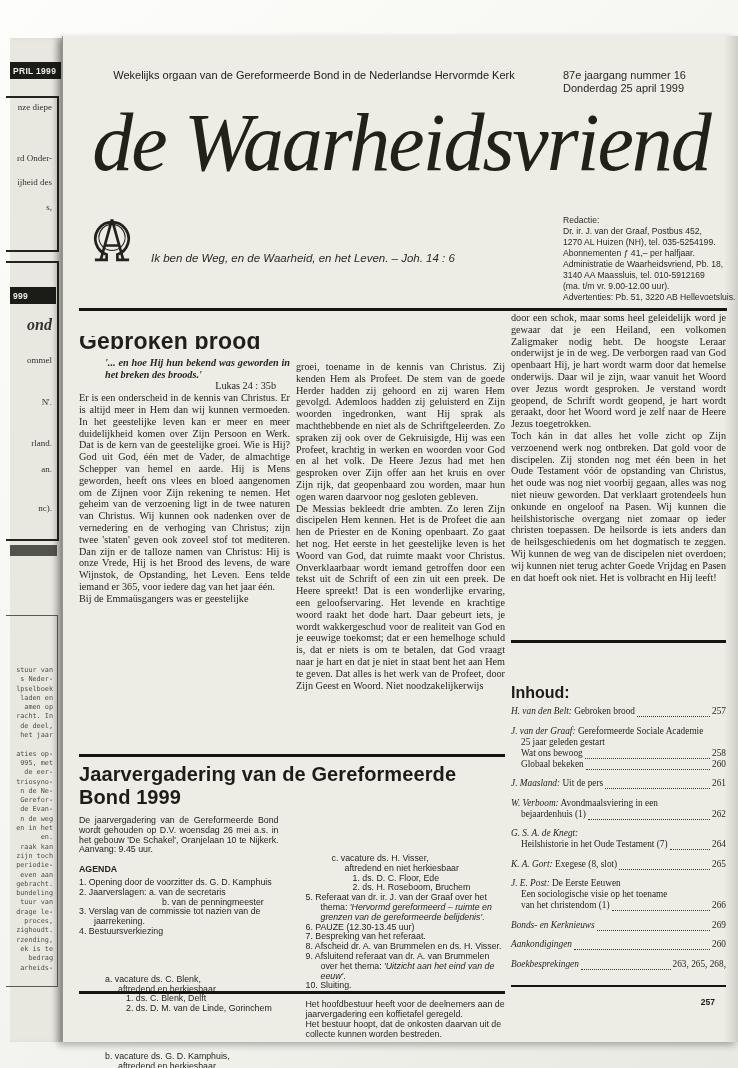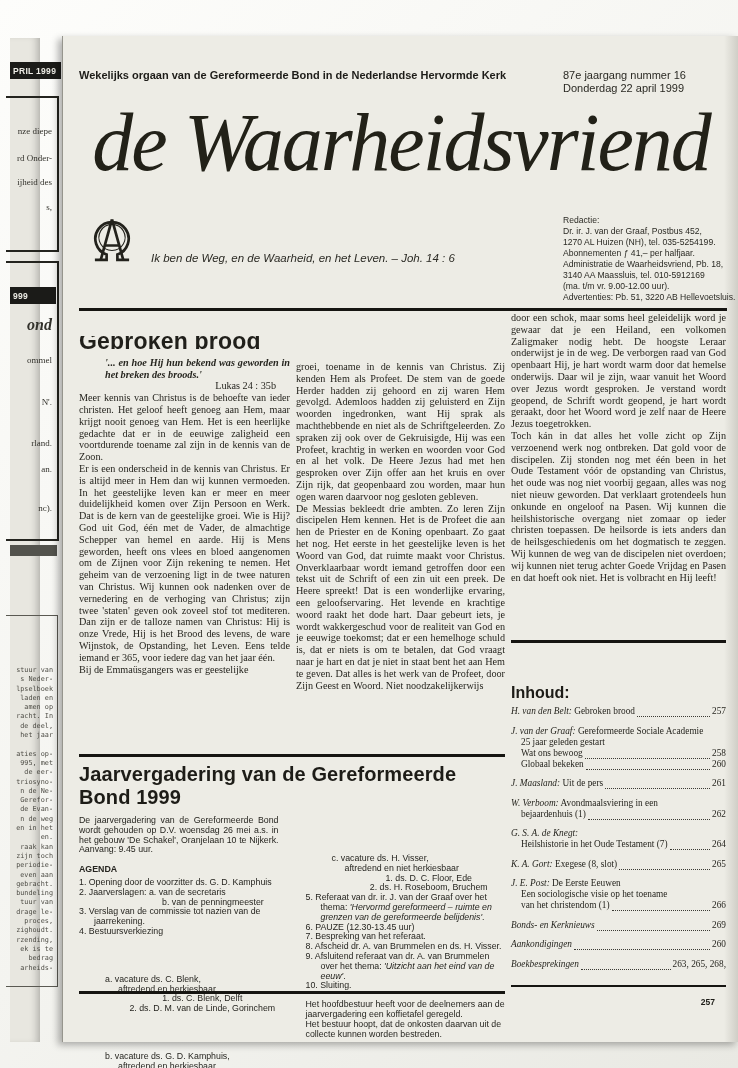--- a/index.html
+++ b/index.html
@@ -1,39 +1,39 @@
 <!DOCTYPE html>
 <html><head>
 <meta charset="utf-8">
 <style>
   html,body{margin:0;padding:0;}
   body{width:738px;height:1068px;position:relative;overflow:hidden;
        background:linear-gradient(135deg,#fdfdfb 0%,#f4f4f0 55%,#e9e9e3 100%);
        font-family:"Liberation Serif",serif;color:#26251f;}
   
-  .sliver{position:absolute;left:10px;top:38px;width:30px;height:1004px;background:#e8e7e0;
+  .sliver{position:absolute;left:10px;top:38px;width:52px;height:1004px;background:#e8e7e0;
           box-shadow:inset -7px 0 9px -5px rgba(0,0,0,.28);}
   .sl-bar{position:absolute;left:0;width:48px;background:#1b1b18;color:#eeede6;
           font-family:"Liberation Sans",sans-serif;font-weight:bold;font-size:8.5px;
           padding:4px 0 3px 3px;letter-spacing:.3px;}
   .sl-box{position:absolute;left:-4px;border:2.5px solid #24241f;border-left:none;}
   .sl-frag{position:absolute;right:5px;font-size:9px;white-space:nowrap;color:#33322c;}
   .sl-script{font-family:"Liberation Serif",serif;font-style:italic;font-weight:bold;font-size:16px;}
   .sl-graybar{position:absolute;left:0;width:47px;height:11px;background:#53534d;}
   .sl-tinybox{position:absolute;left:-4px;border:1.5px solid #5a5952;border-left:none;}
   .sl-tiny{position:absolute;top:50px;right:4px;font-family:"DejaVu Sans Mono",monospace;
            font-size:6.8px;line-height:9.3px;text-align:right;white-space:pre-line;color:#4d4c45;}
   
   .page{position:absolute;left:62px;top:36px;width:676px;height:1006px;background:#edece5;
         border-left:1px solid #96958d;box-shadow:-4px 3px 7px rgba(0,0,0,.30);}
   .page::after{content:"";position:absolute;top:0;right:0;width:15px;height:100%;
         background:linear-gradient(to right,rgba(0,0,0,0),rgba(60,58,48,.18));pointer-events:none;}
   .hdr-row{position:absolute;left:16px;top:33px;width:650px;display:flex;
            font-family:"Liberation Sans",sans-serif;font-size:11px;}
-  .hdr-left{font-weight:bold;width:470px;color:#1d1c18;}
+  .hdr-left{font-weight:normal;width:470px;color:#1d1c18;text-align:center;}
   .hdr-right{margin-left:auto;width:166px;line-height:13px;color:#2a2923;}
   .masthead{position:absolute;left:0;top:60px;width:100%;text-align:center;white-space:nowrap;
             font-family:"Liberation Serif",serif;font-style:italic;font-size:82px;
             letter-spacing:-2px;color:#222118;}
   .logo{position:absolute;left:22px;top:176px;}
   .motto{position:absolute;left:88px;top:216px;font-family:"Liberation Sans",sans-serif;
          font-style:italic;font-size:11.5px;color:#2b2a24;}
   .redactie{position:absolute;left:500px;top:179px;width:178px;
             font-family:"Liberation Sans",sans-serif;font-size:8.6px;line-height:11px;
             white-space:pre-line;color:#2b2a24;}
@@ -49,21 +49,21 @@
   .jaar{position:absolute;left:16px;top:727px;width:426px;
         font-family:"Liberation Sans",sans-serif;color:#262520;}
   .jaar-title{font-weight:bold;font-size:20px;letter-spacing:.1px;margin:0 0 7px 0;color:#1d1c17;}
   .jaar-cols{display:flex;gap:27px;}
   .jcol{width:208px;font-size:8.8px;line-height:9.8px;}
   .jintro{text-align:justify;margin-bottom:10px;}
   .agenda-h{font-weight:bold;margin-bottom:3px;}
   .lv1{padding-left:15px;text-indent:-15px;}
   .lv2{padding-left:39px;text-indent:-13px;margin-top:38px;}
   .lv3{padding-left:39px;}
-  .lv4{padding-left:47px;text-align:center;}
+  .lv4{padding-left:47px;}
   .lv2b{padding-left:83px;}
   .jnote{margin-top:9px;}
   .jcol em{font-style:italic;}
   
   .inhoud{position:absolute;left:448px;top:651px;width:215px;font-size:9.3px;line-height:11px;}
   .inhoud-h{font-family:"Liberation Sans",sans-serif;font-weight:bold;font-size:16px;
             color:#1d1c17;margin:0 0 8px 0;}
   .toc-entry{margin-bottom:8.5px;}
   .toc-line{display:flex;align-items:baseline;}
   .toc-a{font-style:italic;}
@@ -73,21 +73,21 @@
   .toc-p{white-space:nowrap;}
   .pagenum{position:absolute;right:24px;top:961px;font-family:"Liberation Sans",sans-serif;
            font-weight:bold;font-size:8.5px;color:#1d1c17;}
 </style>
 </head>
 <body>
 
 <div class="sliver">
   <div class="sl-bar" style="top:24px;">PRIL 1999</div>
   <div class="sl-box" style="top:58px;width:51px;height:152px;">
-    <span class="sl-frag" style="top:4px;margin-top:24px;">nze diepe</span>
+    <span class="sl-frag" style="top:4px;">nze diepe</span>
     <span class="sl-frag" style="top:55px;">rd Onder-</span>
     <span class="sl-frag" style="top:79px;">ijheid des</span>
     <span class="sl-frag" style="top:104px;">s,</span>
   </div>
   <div class="sl-box" style="top:223px;width:51px;height:276px;border-width:2px;">
     <div class="sl-bar" style="top:24px;left:4px;width:43px;">999</div>
     <span class="sl-frag sl-script" style="top:53px;">ond</span>
     <span class="sl-frag" style="top:92px;">ommel</span>
     <span class="sl-frag" style="top:134px;">N'.</span>
     <span class="sl-frag" style="top:175px;">rland.</span>
@@ -131,21 +131,21 @@
 arheids-</div>
   </div>
 </div>
 
 <div class="page">
 
   <div class="hdr-row">
     <span class="hdr-left">Wekelijks orgaan van de Gereformeerde Bond in de Nederlandse Hervormde Kerk</span>
     <span class="hdr-right">
       <div>87e jaargang nummer 16</div>
-      <div>Donderdag 22 april 1999</div>
+      <div>Donderdag 25 april 1999</div>
     </span>
   </div>
 
   <div class="masthead">de Waarheidsvriend</div>
 
   <div class="logo">
     <svg width="54" height="58" viewBox="0 0 60 64">
       <g fill="none" stroke="#23221c" stroke-width="3">
         <path d="M11 53 h13 v-6 a18.5 18.5 0 1 1 12 0 v6 h13"></path>
         <path d="M30 8 L17.5 53 M30 8 L42.5 53 M21.5 37 h17"></path>
@@ -165,21 +165,20 @@
 3140 AA  Maassluis, tel. 010-5912169
 (ma. t/m vr. 9.00-12.00 uur).
 Advertenties: Pb. 51, 3220  AB Hellevoetsluis.</div>
 
   <div class="rule" style="left:16px;top:272px;width:648px;height:3px;"></div>
 
   <div class="col" style="left:16px;top:300px;width:211px;height:418px;">
     <h1 class="art-title">Gebroken brood</h1>
     <p class="epigraph">'... en hoe Hij hun bekend was geworden in het breken des broods.'</p>
     <p class="epigraph-src">Lukas 24 : 35b</p>
-    <p>Meer kennis van Christus is de behoefte van ieder christen. Het geloof heeft genoeg aan Hem, maar krijgt nooit genoeg van Hem. Het is een heerlijke gedachte dat er in de eeuwige zaligheid een voortdurende toename zal zijn in de kennis van de Zoon.</p>
     <p>Er is een onderscheid in de kennis van Christus. Er is altijd meer in Hem dan wij kunnen vermoeden. In het geestelijke leven kan er meer en meer duidelijkheid komen over Zijn Persoon en Werk. Dat is de kern van de geestelijke groei. Wie is Hij? God uit God, één met de Vader, de almachtige Schepper van hemel en aarde. Hij is Mens geworden, heeft ons vlees en bloed aangenomen om de Zijnen voor Zijn rekening te nemen. Het geheim van de verzoening ligt in de twee naturen van Christus. Wij kunnen ook nadenken over de vernedering en de verhoging van Christus; zijn twee 'staten' geven ook zoveel stof tot mediteren. Dan zijn er de talloze namen van Christus: Hij is onze Vrede, Hij is het Brood des levens, de ware Wijnstok, de Opstanding, het Leven. Eens telde iemand er 365, voor iedere dag van het jaar één.</p>
     <p>Bij de Emmaüsgangers was er geestelijke</p>
   </div>
 
   <div class="col" style="left:233px;top:325px;width:209px;height:391px;">
     <p>groei, toename in de kennis van Christus. Zij kenden Hem als Profeet. De stem van de goede Herder hadden zij gehoord en zij waren Hem gevolgd. Ademloos hadden zij geluisterd en Zijn woorden ingedronken, want Hij sprak als machthebbende en niet als de Schriftgeleerden. Zo spraken zij ook over de Gekruisigde, Hij was een Profeet, krachtig in werken en woorden voor God en al het volk. De Heere Jezus had met hen gesproken over Zijn offer aan het kruis en over Zijn rijk, dat geopenbaard zou worden, maar hun ogen waren daarvoor nog gesloten gebleven.</p>
     <p>De Messias bekleedt drie ambten. Zo leren Zijn discipelen Hem kennen. Het is de Profeet die aan hen de Priester en de Koning openbaart. Zo gaat het nog. Het eerste in het geestelijke leven is het Woord van God, dat ruimte maakt voor Christus. Onverklaarbaar wordt iemand getroffen door een tekst uit de Schrift of een zin uit een preek. De Heere spreekt! Dat is een wonderlijke ervaring, een geloofservaring. Het levende en krachtige woord raakt het dode hart. Daar gebeurt iets, je wordt wakkergeschud voor de realiteit van God en je eeuwige toekomst; dat er een hemelhoge schuld is, dat er niets is om te betalen, dat God vraagt naar je hart en dat je niet in staat bent het aan Hem te geven. Dat alles is het werk van de Profeet, door Zijn Geest en Woord. Niet noodzakelijkerwijs</p>
   </div>
 
   <div class="col" style="left:448px;top:276px;width:215px;height:326px;">

